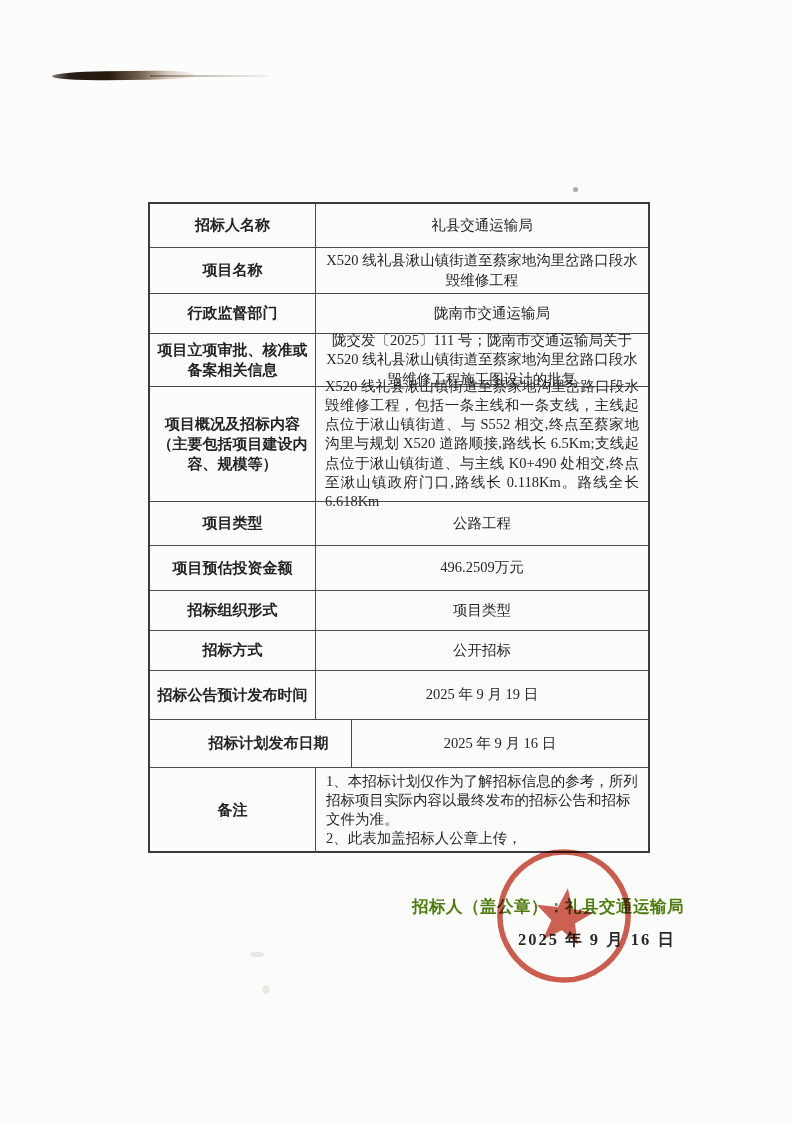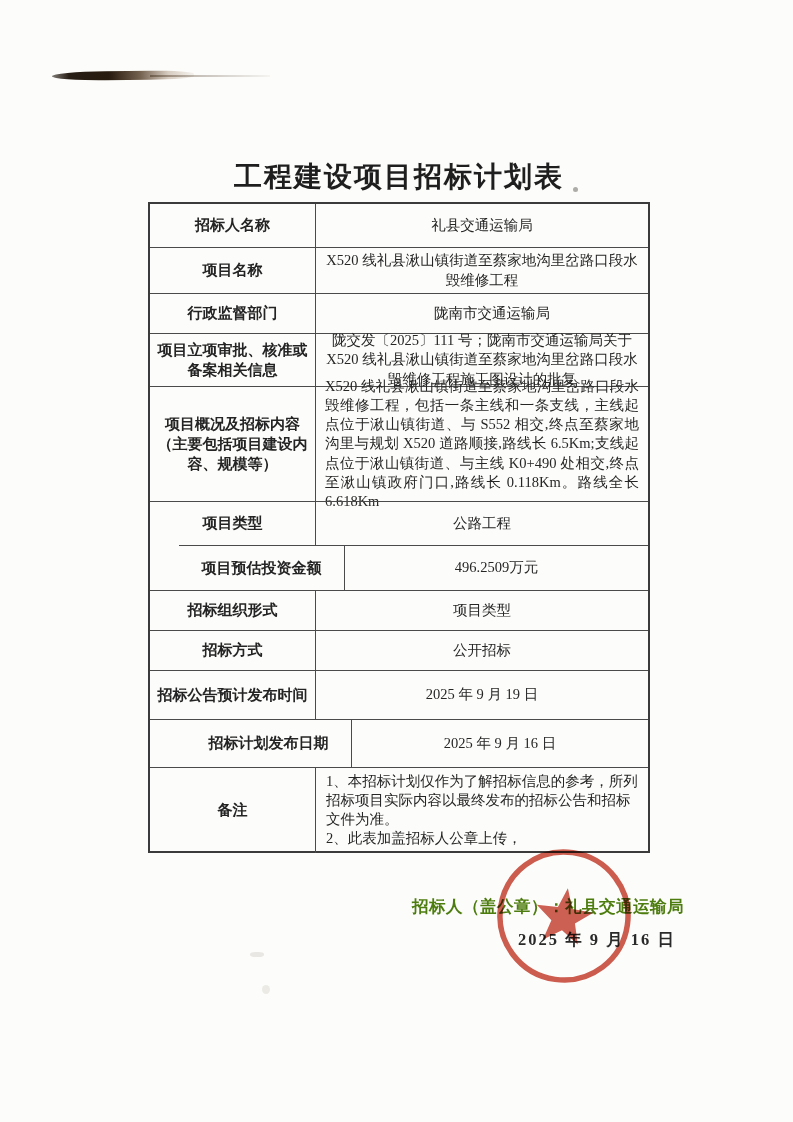--- a/index.html
+++ b/index.html
@@ -52,21 +52,21 @@
     background:transparent;
   }
   .t-row { display:flex; flex:0 0 auto; border-top:1px solid #4a4a4a; }
   .t-row:first-child { border-top:none; }
   .t-row:nth-child(1)  { height:43px;justify-content:center; }
   .t-row:nth-child(2)  { height:46px; }
   .t-row:nth-child(3)  { height:40px;gap:20px; }
   .t-row:nth-child(4)  { height:53px; }
   .t-row:nth-child(5)  { height:115px; }
   .t-row:nth-child(6)  { height:44px; }
-  .t-row:nth-child(7)  { height:45px;margin-left:29px; }
+  .t-row:nth-child(7)  { height:45px; }
   .t-row:nth-child(8)  { height:40px; }
   .t-row:nth-child(9)  { height:40px; }
   .t-row:nth-child(10) { height:49px; }
   .t-row:nth-child(11) { height:48px;padding-left:36px; }
   .t-row:nth-child(12) { flex:1 1 auto; }
 
   .t-label {
     width:166px; flex:0 0 166px;
     border-right:1px solid #4a4a4a;
     display:flex; align-items:center; justify-content:center;
@@ -114,21 +114,20 @@
 <body>
 
 <div class="page">
 
   <div class="streak"></div>
   <div class="streak-tail"></div>
   <div class="speck s1"></div>
   <div class="speck s2"></div>
   <div class="speck s3"></div>
 
-  <h1 class="doc-title">工程建设项目招标计划表</h1>
 
   <div class="tender-table">
 
     <div class="t-row">
       <div class="t-label">招标人名称</div>
       <div class="t-value">礼县交通运输局</div>
     </div>
 
     <div class="t-row">
       <div class="t-label">项目名称</div>

